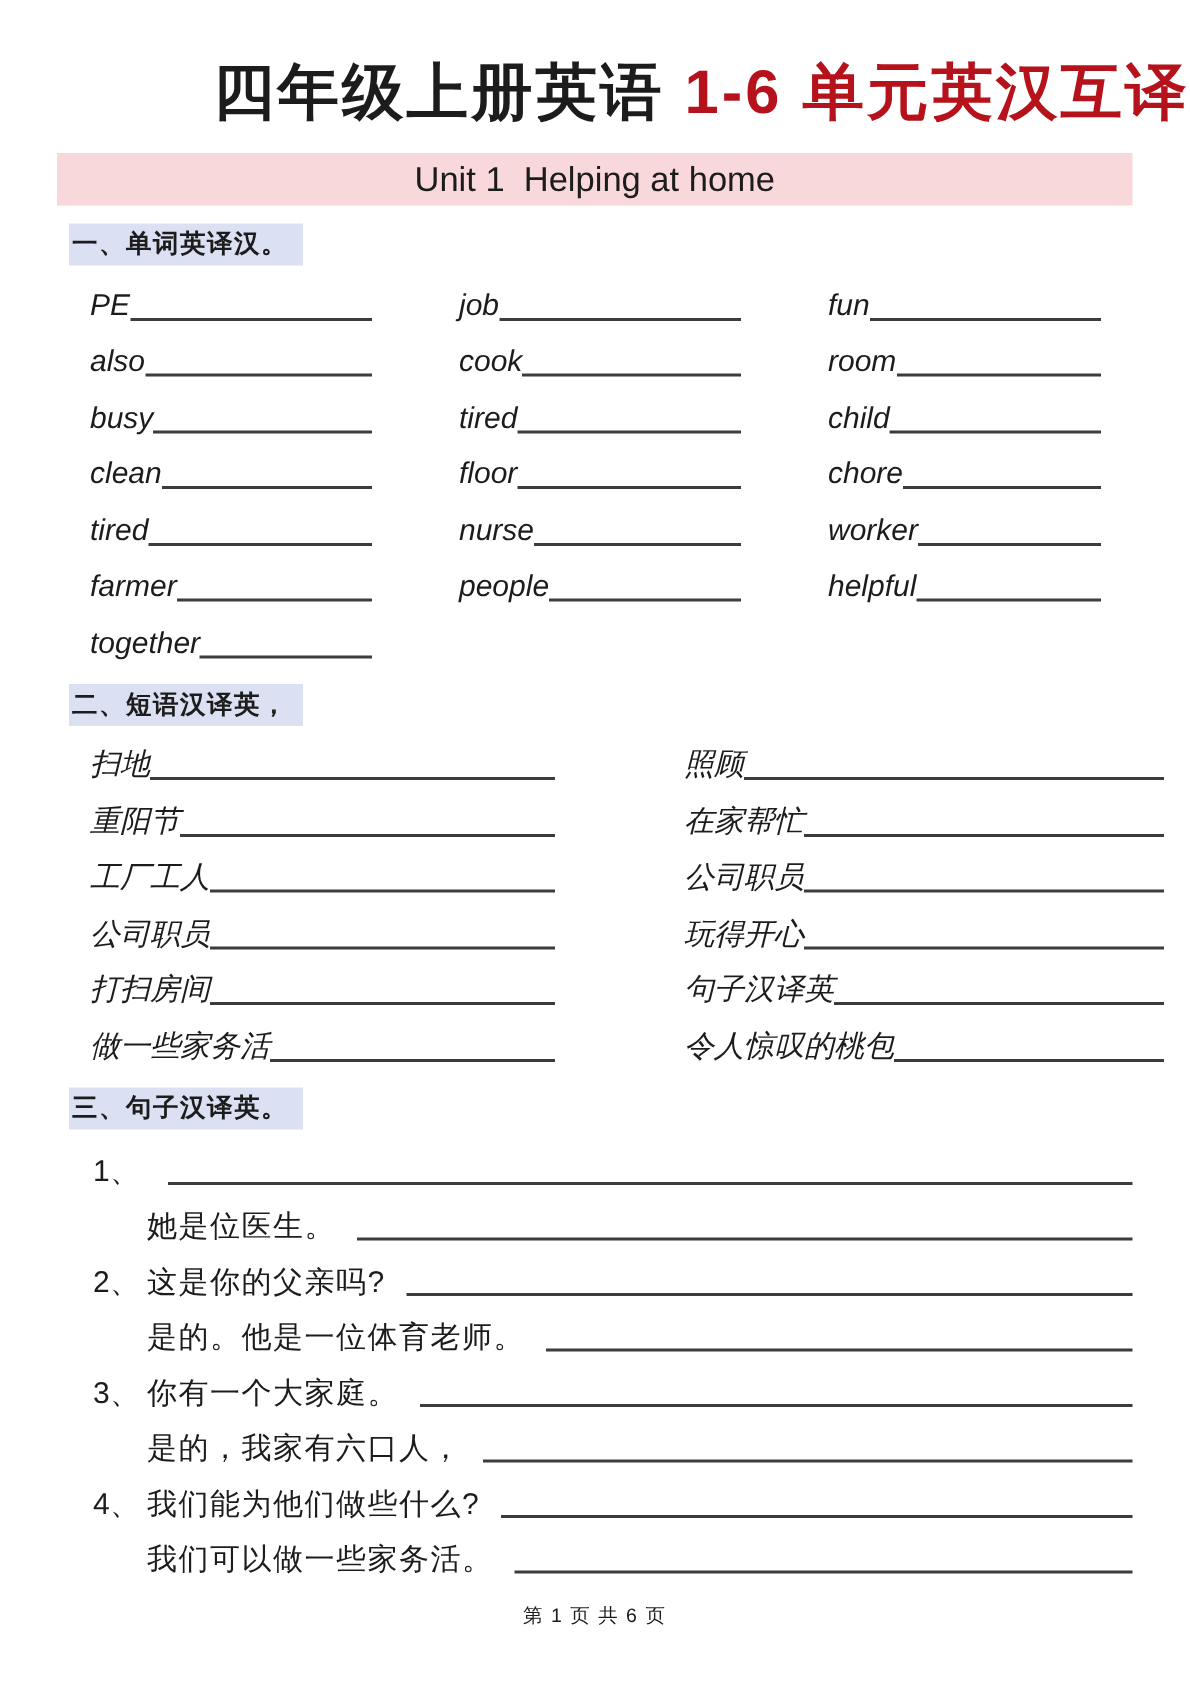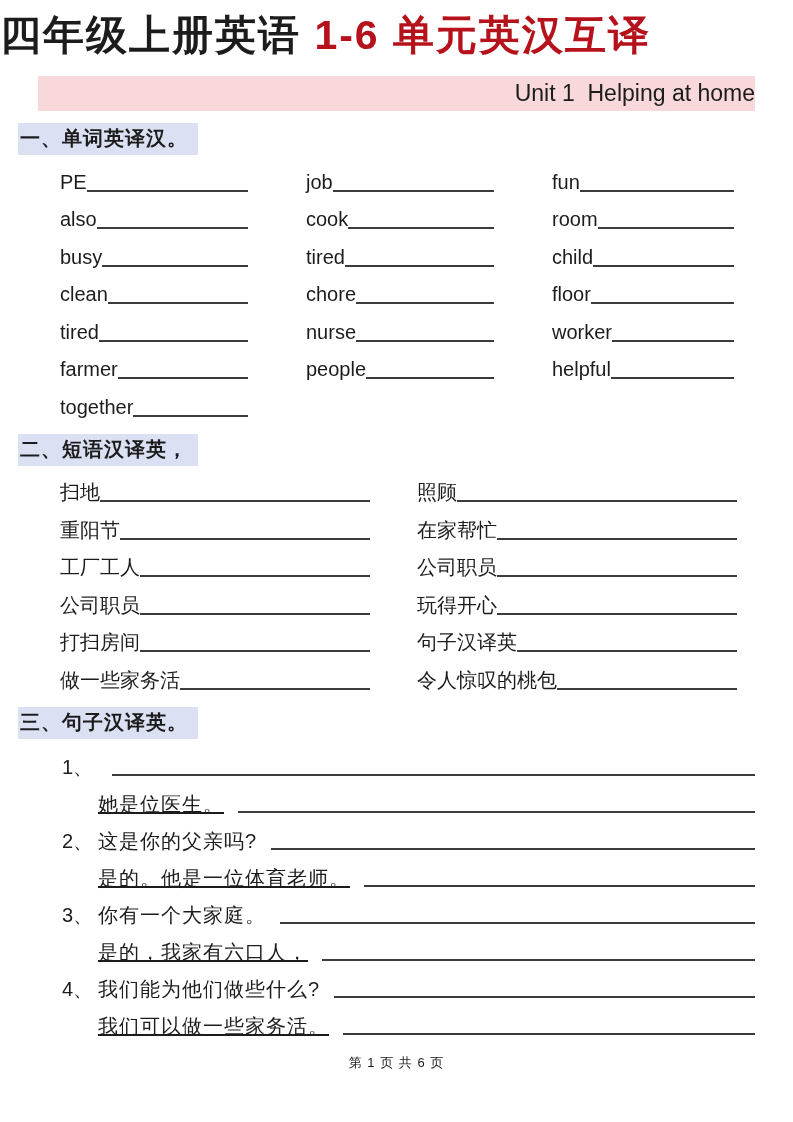--- a/index.html
+++ b/index.html
@@ -13,82 +13,82 @@
   html,body{margin:0;padding:0;}
   body{
     width:793px;height:1122px;
     background:#ffffff;
     font-family:"Liberation Sans","DejaVu Sans",sans-serif;
     color:var(--ink);
     overflow:hidden;
     position:relative;
   }
   .title{
-    text-align:left;
-    margin-top:8px;
+    text-align:right;
+    margin-top:34px;
     font-size:41px;
     font-weight:bold;
     letter-spacing:2px;
     white-space:pre;
   }
   .title .red{color:var(--accent-red);}
   .banner{
     margin:13px 38px 0 38px;
     height:35px;
     background:var(--banner-bg);
-    display:flex;align-items:center;justify-content:flex-end;
+    display:flex;align-items:center;justify-content:center;
     font-size:23px;
     white-space:pre;
   }
   .sec-head{
     display:block;
     width:max-content;
-    margin:12px 0 0 18px;
+    margin:12px 0 0 46px;
     background:var(--hl-bg);
-    font-size:20px;
+    font-size:17px;
     font-weight:bold;
     padding:2px 10px 3px 2px;
     letter-spacing:1px;
   }
   .words{
     display:grid;
     grid-template-columns:188px 188px 182px;
     column-gap:58px;
     grid-auto-rows:37.5px;
     margin:4px 0 0 60px;
   }
   .phrases{
     display:grid;
     grid-template-columns:310px 320px;
-    column-gap:47px;
+    column-gap:86px;
     grid-auto-rows:37.5px;
     margin:4px 0 0 60px;
   }
   .cell{
     display:flex;
     align-items:flex-end;
     padding-bottom:5px;
     font-size:20px;
   }
-  .cell .label{white-space:nowrap;line-height:1;}
+  .cell .label{white-space:nowrap;line-height:1;font-style:italic;}
   .blank{
     flex:1;
     border-bottom:2px solid var(--line);
     height:1px;
   }
   .sentences{margin:5px 38px 0 62px;}
   .s-row{
     display:flex;
     align-items:flex-end;
     height:37px;
     font-size:20px;
     padding-bottom:4px;
   }
   .s-row .num{width:36px;flex:0 0 auto;line-height:1;}
-  .s-row.answer{padding-left:36px;text-decoration:underline;}
+  .s-row.answer{padding-left:36px;}
   .s-row .label{white-space:nowrap;line-height:1;letter-spacing:1px;}
   .s-row .blank{margin-left:14px;margin-bottom:1px;}
   .footer{
     text-align:center;
     margin-top:14px;
     font-size:13px;
     letter-spacing:1px;
     white-space:pre;
   }
 </style>
@@ -135,25 +135,25 @@
     </div>
     <div class="cell">
       <span class="label">child</span>
       <span class="blank"></span>
     </div>
     <div class="cell">
       <span class="label">clean</span>
       <span class="blank"></span>
     </div>
     <div class="cell">
+      <span class="label">floor</span>
+      <span class="blank"></span>
+    </div>
+    <div class="cell">
       <span class="label">chore</span>
-      <span class="blank"></span>
-    </div>
-    <div class="cell">
-      <span class="label">floor</span>
       <span class="blank"></span>
     </div>
     <div class="cell">
       <span class="label">tired</span>
       <span class="blank"></span>
     </div>
     <div class="cell">
       <span class="label">nurse</span>
       <span class="blank"></span>
     </div>

